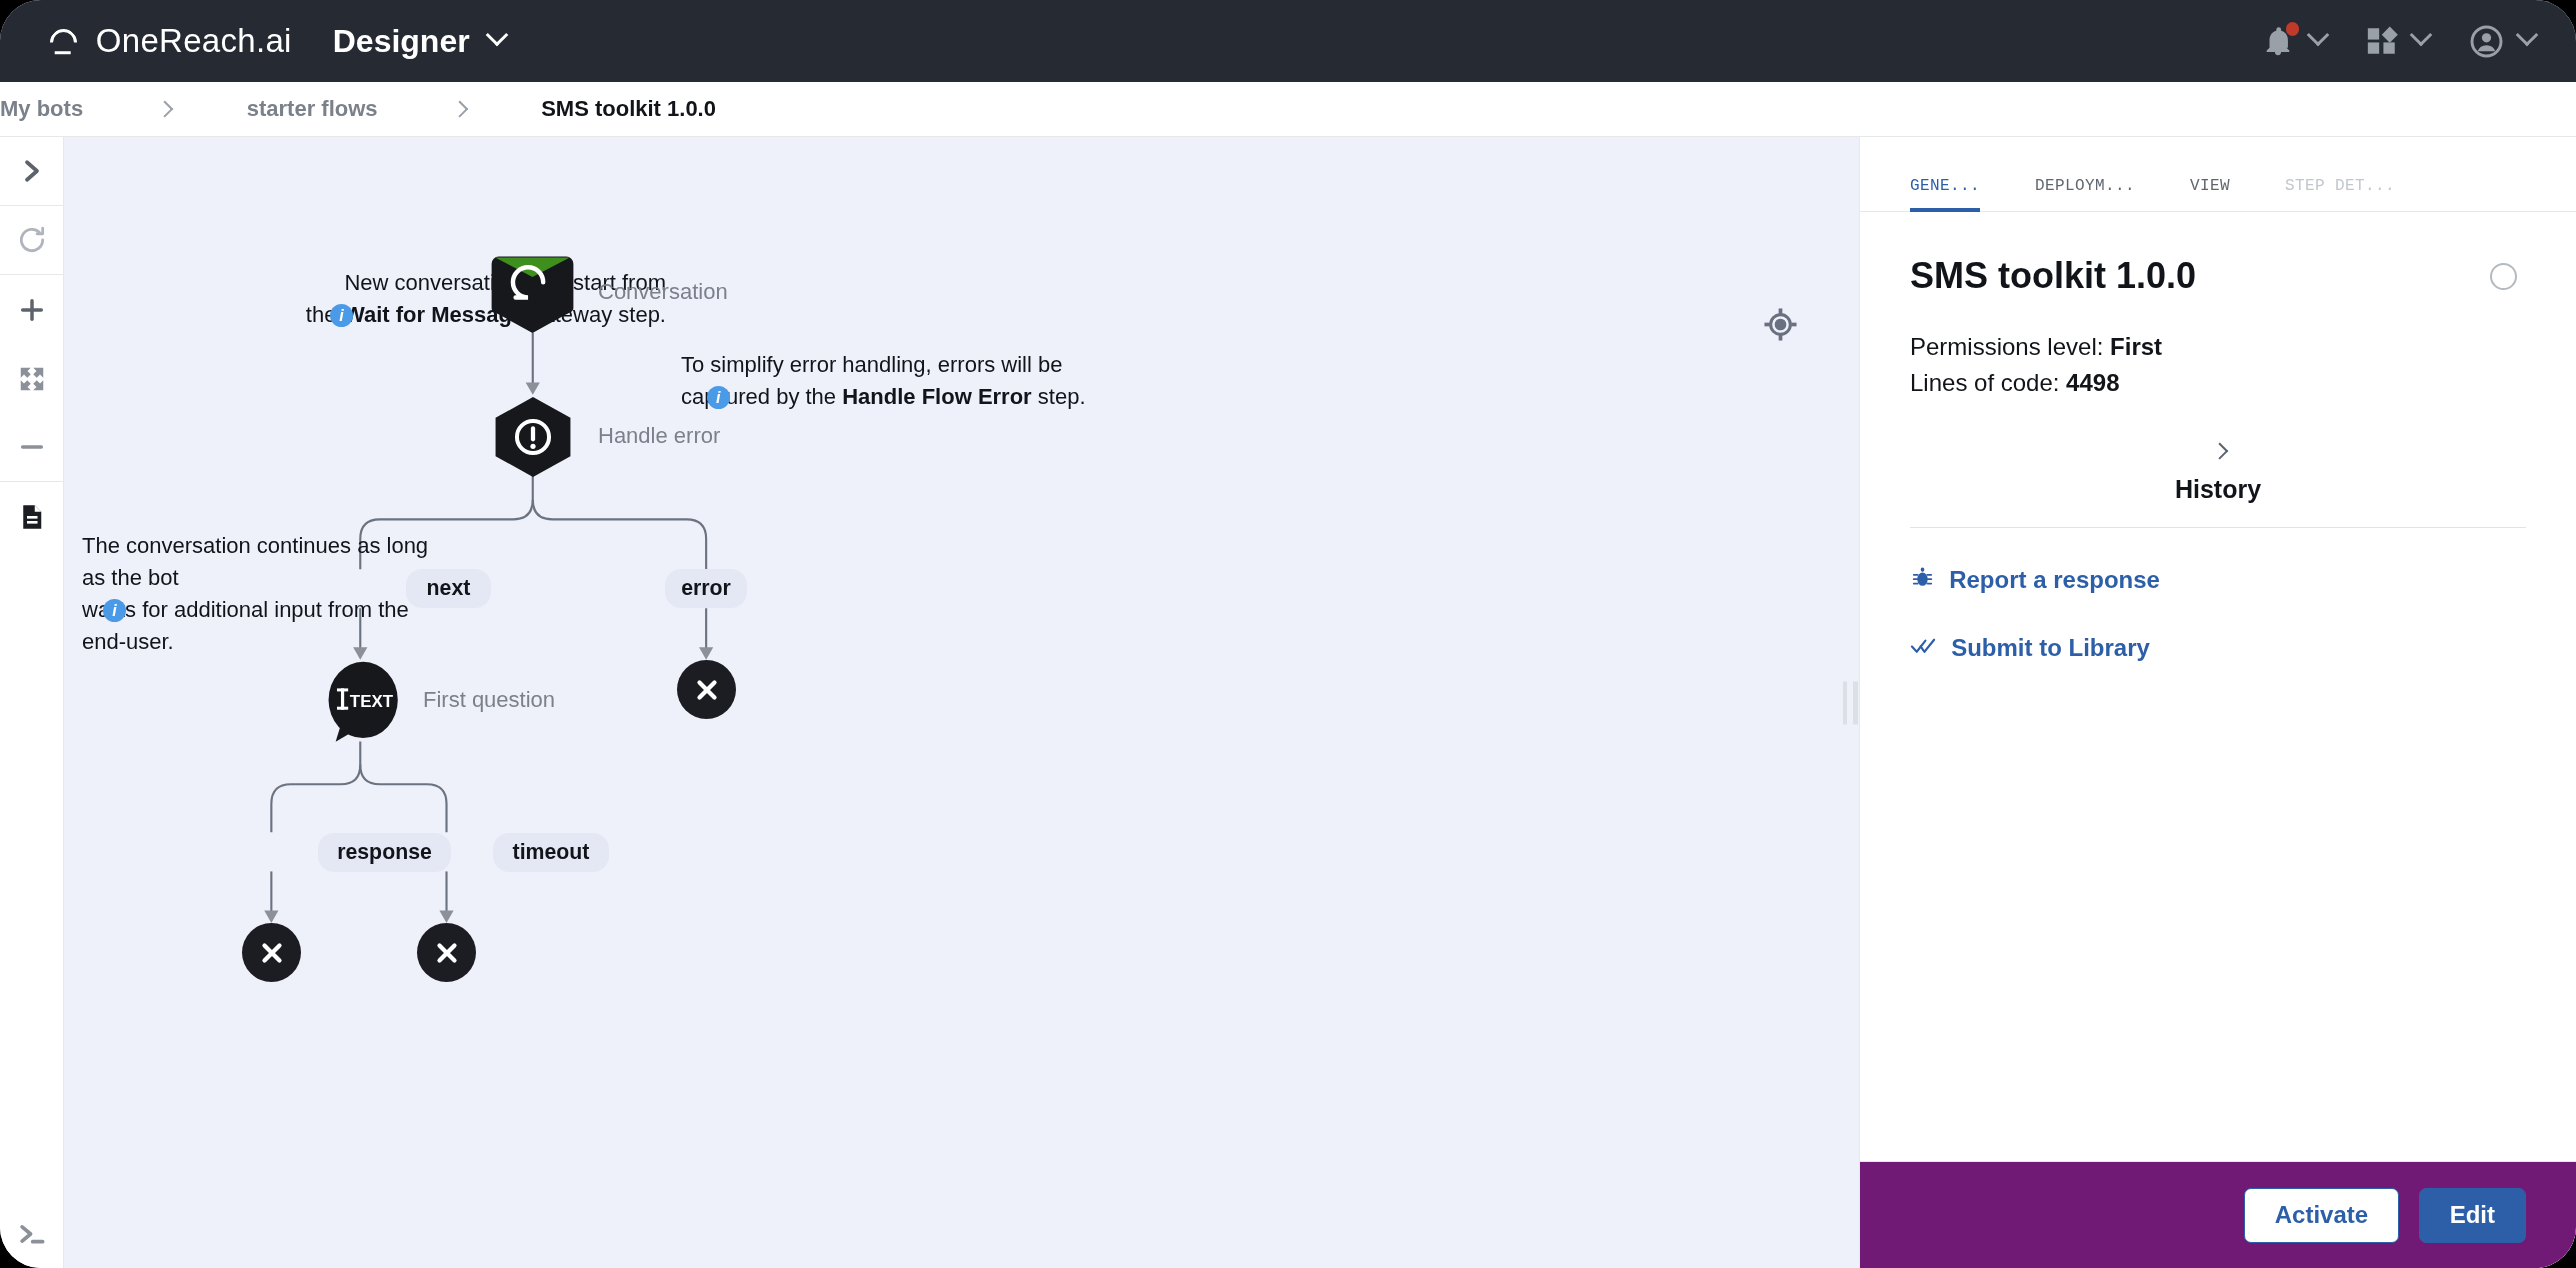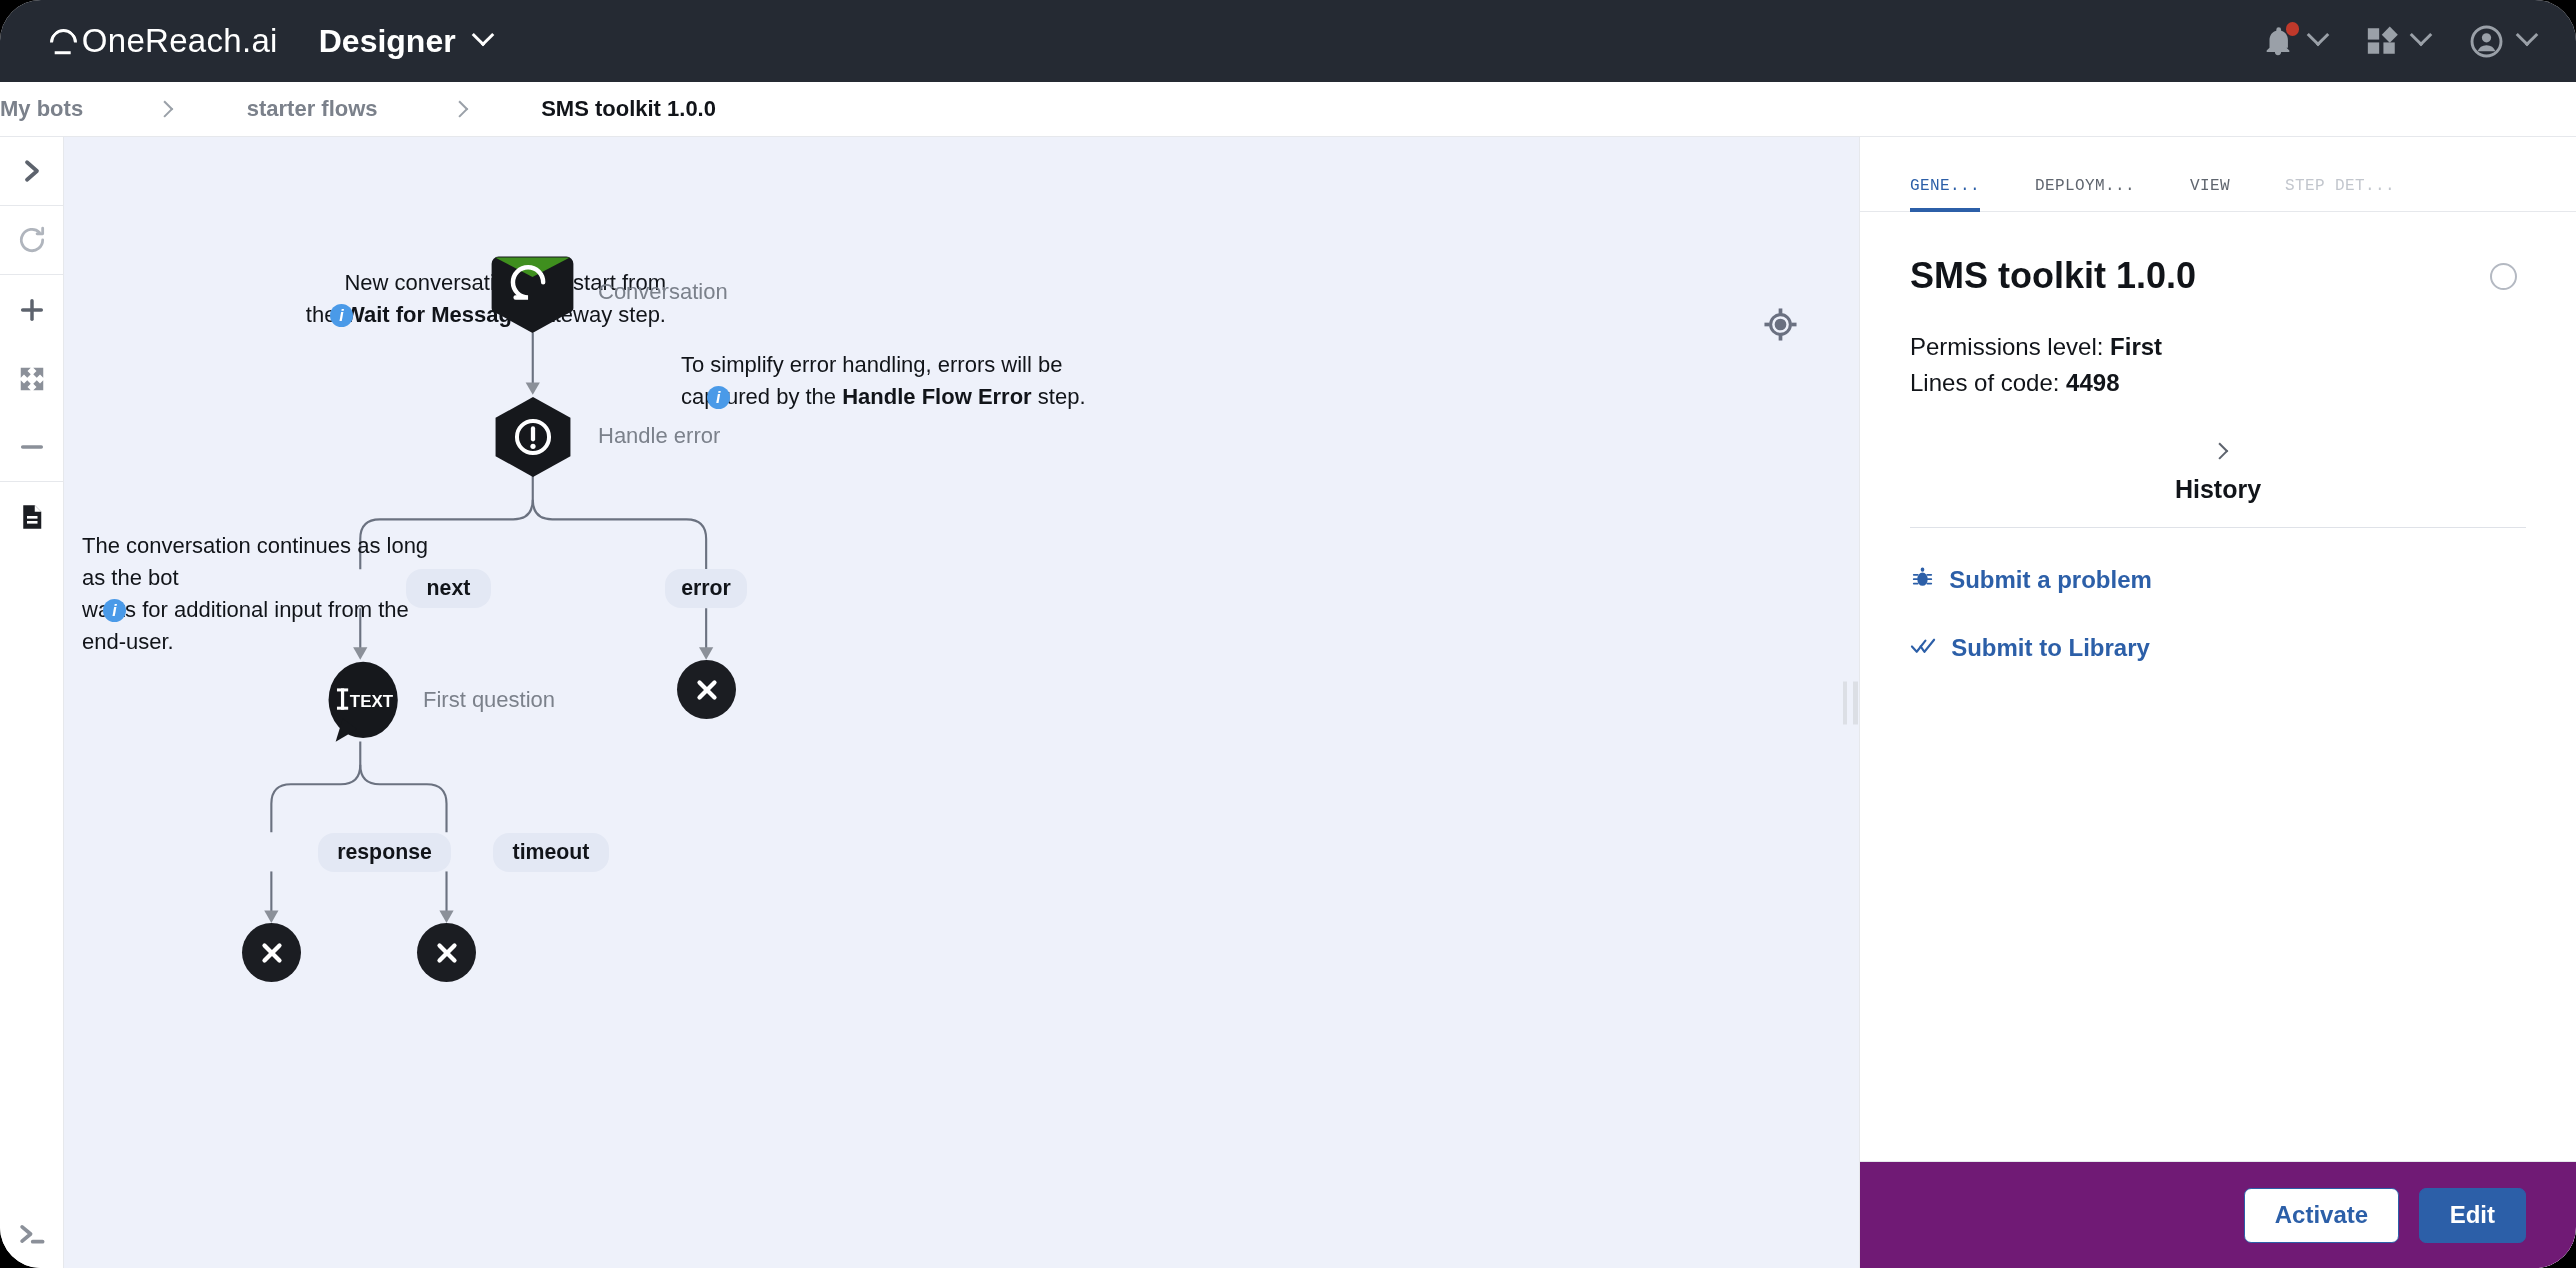--- a/index.html
+++ b/index.html
@@ -18,21 +18,21 @@
   }
 
   
   .topbar {
     position: absolute; top: 0; left: 0; right: 0; height: 82px;
     background: #252a33;
     display: flex; align-items: center;
     padding: 0 41px 0 50px;
   }
   .brand {
-    display: flex; align-items: center; gap: 3px;
+    display: flex; align-items: center; gap: 17px;
     color: #fff; font-size: 33px; font-weight: 400; letter-spacing: 0.3px;
   }
   .brand-logo {
     display:inline-block; width: 27px; height: 27px; margin-right: 1.8px;
     border: 3.1px solid #fff; border-radius: 50%;
     border-left-color: transparent; border-bottom-color: transparent;
     transform: rotate(-45deg);
     position: relative; top: 1.8px;
   }
   .brand-logo::after{
@@ -487,21 +487,21 @@
             <g stroke="currentColor" stroke-width="1.7" stroke-linecap="round">
               <line x1="3.6" y1="9.4" x2="7.4" y2="9.4"></line>
                 <line x1="16.6" y1="9.4" x2="20.4" y2="9.4"></line>
               <line x1="3.6" y1="13.6" x2="7" y2="13.6"></line>
                 <line x1="17" y1="13.6" x2="20.4" y2="13.6"></line>
               <line x1="3.6" y1="17.8" x2="7.4" y2="17.8"></line>
                 <line x1="16.6" y1="17.8" x2="20.4" y2="17.8"></line>
             </g>
           </svg>
         </span>
-        <span>Submit a problem</span>
+        <span>Report a response</span>
       </div>
 
       <div class="plink">
         <span>
           <svg width="27" height="25" viewBox="0 0 28 24" fill="none" stroke="currentColor" stroke-width="2.2" stroke-linecap="round" stroke-linejoin="round">
             <polyline points="2,13 7,18.5 16,7"></polyline>
               <polyline points="11,13 15,18.5 25,6"></polyline>
           </svg>
         </span>
         <span>Submit to Library</span>

